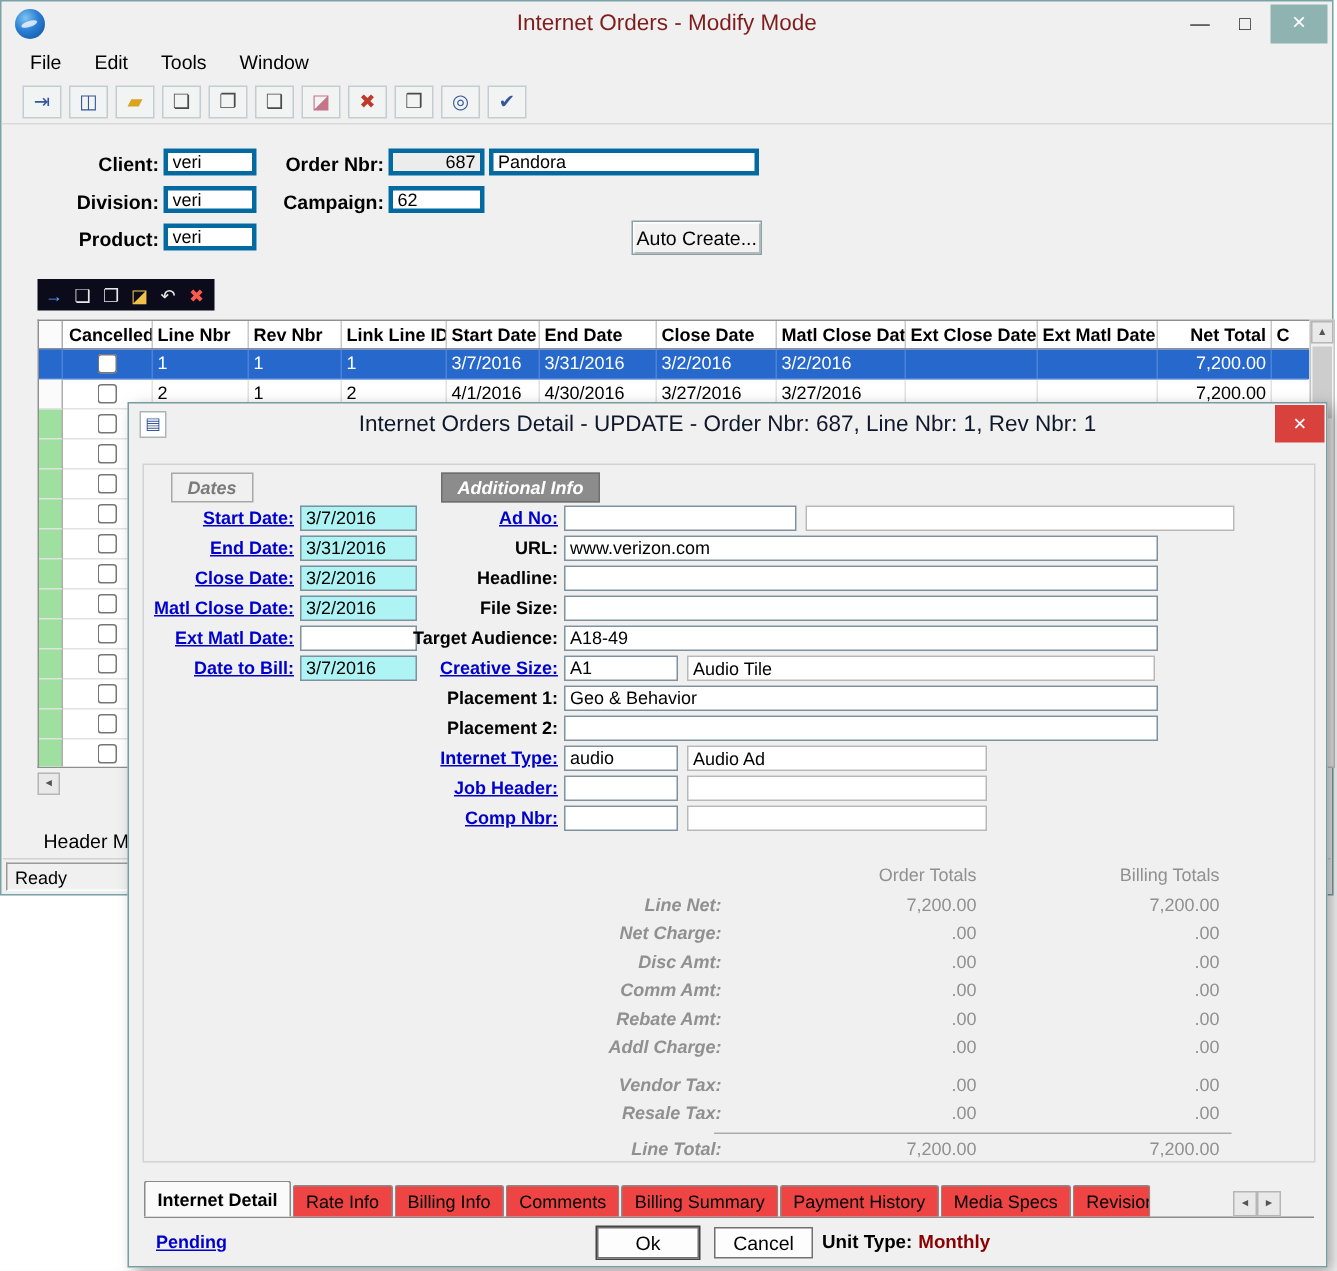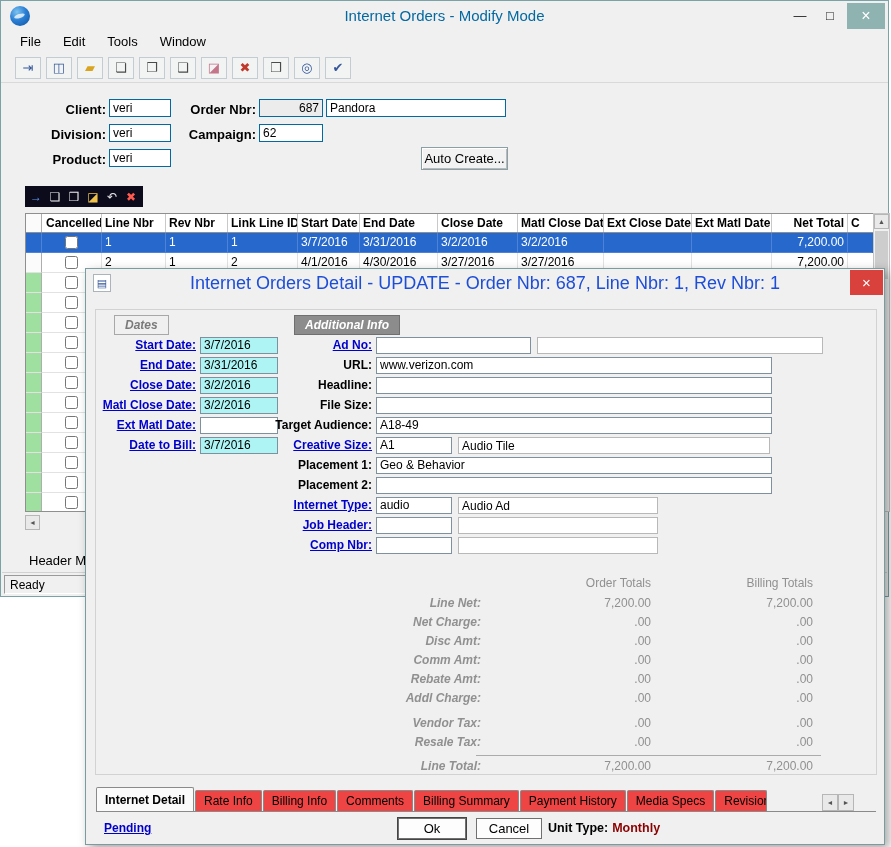--- a/index.html
+++ b/index.html
@@ -8,41 +8,41 @@
 
   
   #mainwin { position: absolute; left: 0; top: 0; width: 889px; height: 597px;
     background: #f0f0f0; border: 1px solid #7aa3a8; }
   #titlebar { position: absolute; left: 0; top: 0; right: 0; height: 30px; }
   #app-logo { position: absolute; left: 9px; top: 5px; width: 20px; height: 20px; border-radius: 50%;
     background: radial-gradient(circle at 35% 30%, #7ec3ef 0%, #2a7fd4 45%, #0d4f9e 100%); }
   #app-logo::after { content:""; position:absolute; left:4px; top:8px; width:11px; height:4px;
     border-radius: 50%; background: rgba(255,255,255,.75); transform: rotate(-18deg); }
   #win-title { position: absolute; left: 0; right: 0; top: 0; height: 30px; line-height: 30px;
-    text-align: center; font-size: 15px; color: #0369a1; }
+    text-align: center; font-size: 15px; color: #7f1d1d; }
   .win-ctl { position: absolute; top: 2px; width: 28px; height: 26px; text-align: center;
     line-height: 26px; font-size: 13px; color: #222; }
   #win-min { right: 74px; }
   #win-max { right: 44px; }
   #win-close { position: absolute; right: 3px; top: 2px; width: 38px; height: 26px;
     background: #8fb3b1; color: #fff; text-align: center; line-height: 26px; font-size: 16px; }
 
   #menubar { position: absolute; left: 0; top: 30px; right: 0; height: 22px;
     display: flex; padding-left: 8px; font-size: 13px; }
   .menu-item { padding: 3px 11px; }
 
   #toolbar { position: absolute; left: 0; top: 52px; right: 0; height: 30px;
     border-bottom: 1px solid #d9d9d9; display: flex; align-items: center; padding-left: 14px; gap: 5px; }
   .tbtn { width: 26px; height: 22px; border: 1px solid #c3ccd0; background: #f2f4f4;
     text-align: center; line-height: 20px; font-size: 13px; }
   .ic-blue  { color: #35579a; } .ic-gray { color: #4a4a4a; } .ic-yellow { color: #d9a520; }
   .ic-red   { color: #c0392b; } .ic-pink { color: #c4758a; }
 
   .flbl { position: absolute; font-size: 13px; font-weight: bold; text-align: right; width: 85px; }
-  .tfield { position: absolute; height: 18px; border: 1px solid #0369a1; background: #fff;
+  .tfield { position: absolute; height: 18px; border: 3px solid #0369a1; background: #fff;
     font: 12px "Liberation Sans", sans-serif; padding: 0 3px; }
   #order-nbr-input { text-align: right; background: #ececec; }
   #auto-create-btn { position: absolute; left: 420px; top: 146px; width: 87px; height: 23px;
     background: #f2f2f2; border: 1px solid #8aa0a6; box-shadow: inset 1px 1px 0 #fff, inset -1px -1px 0 #b9b9b9;
     font: 13px "Liberation Sans", sans-serif; }
 
   #mini-toolbar { position: absolute; left: 24px; top: 185px; height: 21px; width: 118px;
     background: #0b0b1c; display: flex; align-items: center; padding: 0 2px; gap: 1px; }
   .mbtn { width: 18px; height: 18px; text-align: center; line-height: 18px; font-size: 12px; }
   .mi-blue { color: #5f9dff; } .mi-white { color: #e8e8e8; } .mi-yellow { color: #f0c24a; } .mi-red { color: #ff5a4d; }
@@ -83,21 +83,21 @@
   #status-cell { position: absolute; left: 2px; top: 2px; width: 120px; height: 19px;
     border: 1px solid; border-color: #9a9a9a #fff #fff #9a9a9a; font-size: 12px; padding: 2px 5px; }
 
   
   #dialog { position: absolute; left: 85px; top: 268px; width: 800px; height: 577px;
     background: #f0f0f0; border: 1px solid #7a9ba0; box-shadow: 4px 4px 10px rgba(0,0,0,.35); z-index: 10; }
   #dtitlebar { position: absolute; left: 0; top: 0; right: 0; height: 28px; }
   #dicon { position: absolute; left: 7px; top: 5px; width: 18px; height: 18px; border: 1px solid #aab4ba;
     background: #fff; text-align: center; line-height: 16px; font-size: 11px; color: #35579a; }
   #dtitle { position: absolute; left: 0; right: 0; top: 0; height: 28px; line-height: 28px;
-    text-align: center; font-size: 18px; color: #1d4ed8; }
+    text-align: center; font-size: 15px; color: #0f172a; }
   #dclose { position: absolute; right: 1px; top: 1px; width: 33px; height: 25px; background: #d9413d;
     color: #fff; text-align: center; line-height: 25px; font-size: 15px; }
   #dpanel { position: absolute; left: 9px; top: 40px; width: 782px; height: 466px;
     border: 1px solid #d2d2d2; }
 
   .glab { position: absolute; top: 46px; font-size: 12px; font-style: italic; font-weight: bold;
     padding: 2px 10px; border: 1px solid #a8a8a8; background: #f0f0f0; color: #7a7a7a; }
   #glab-dates { left: 28px; }
   #glab-additional { left: 208px; background: #8c8c8c; color: #fff; border-color: #6f6f6f; }
 

